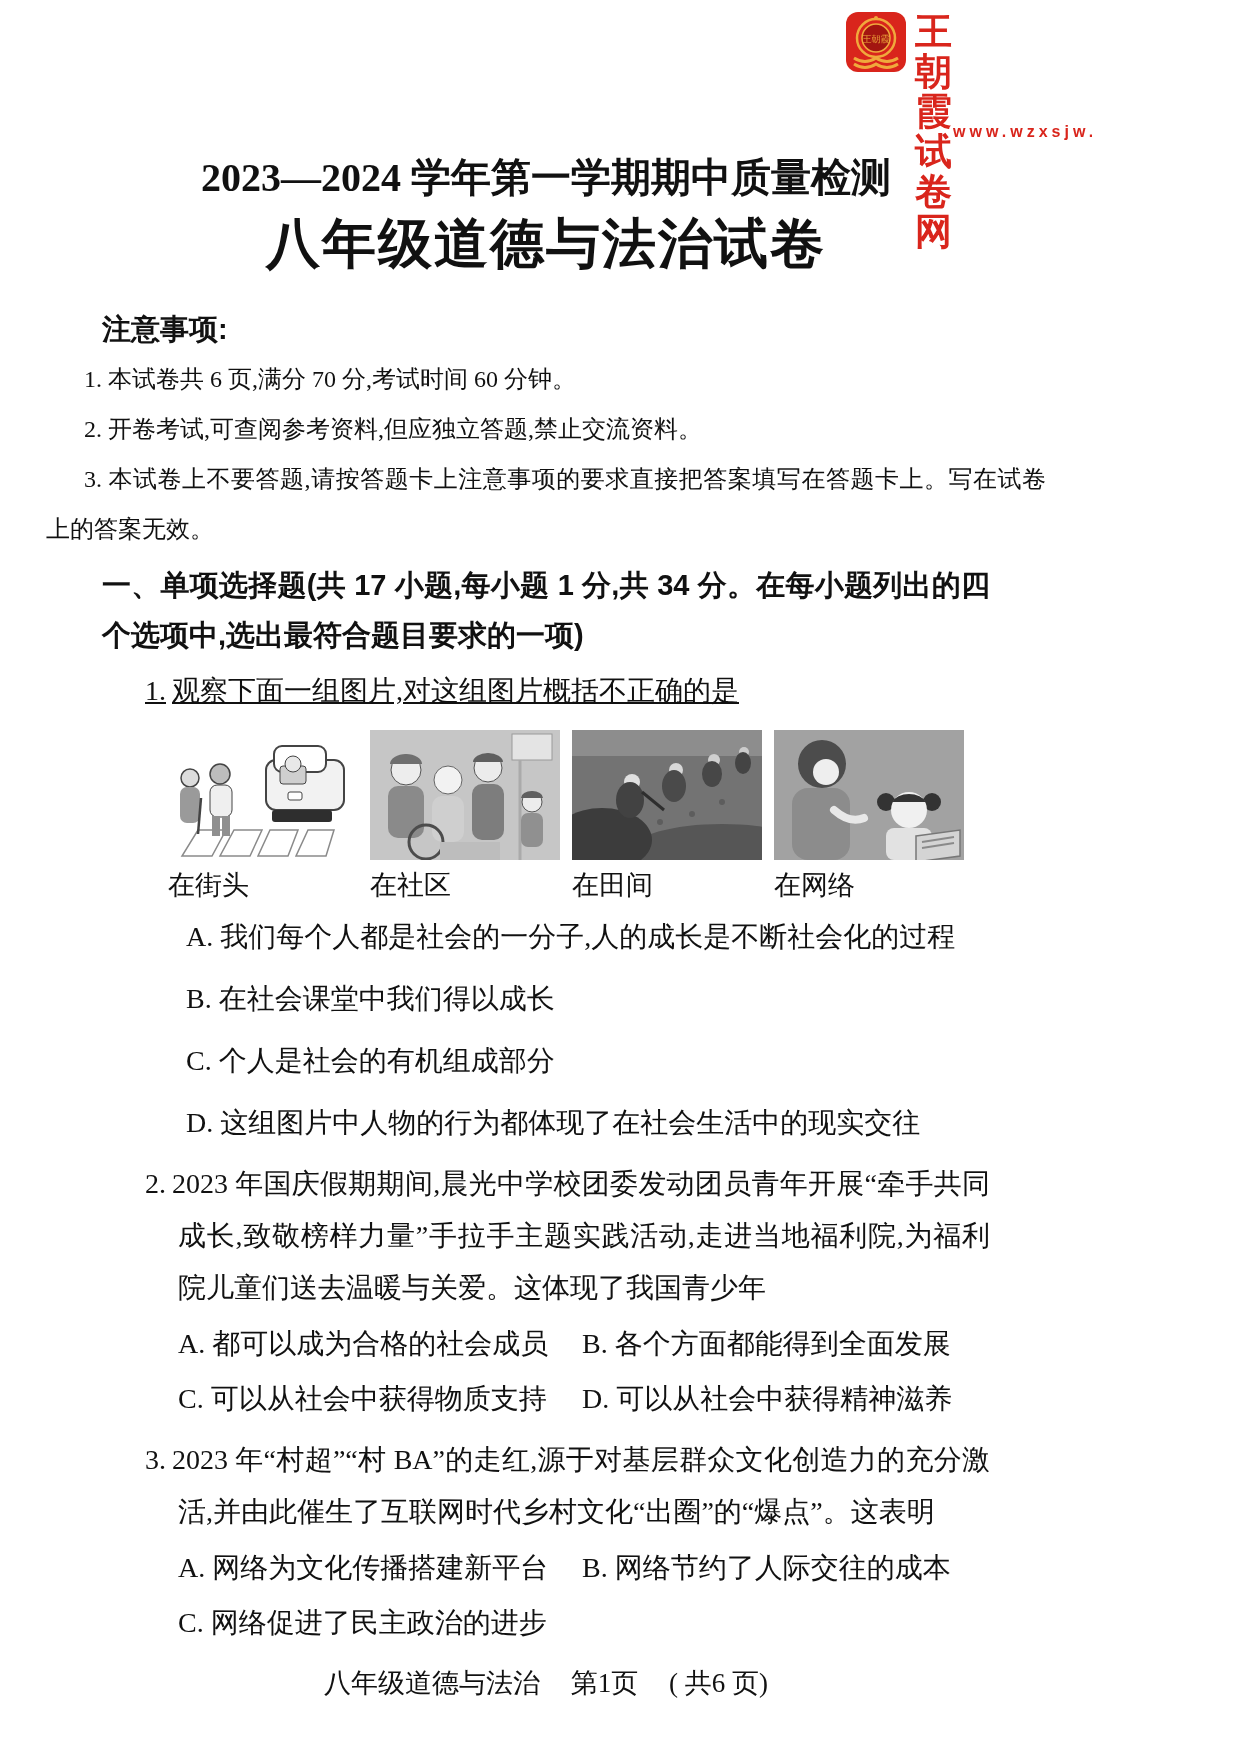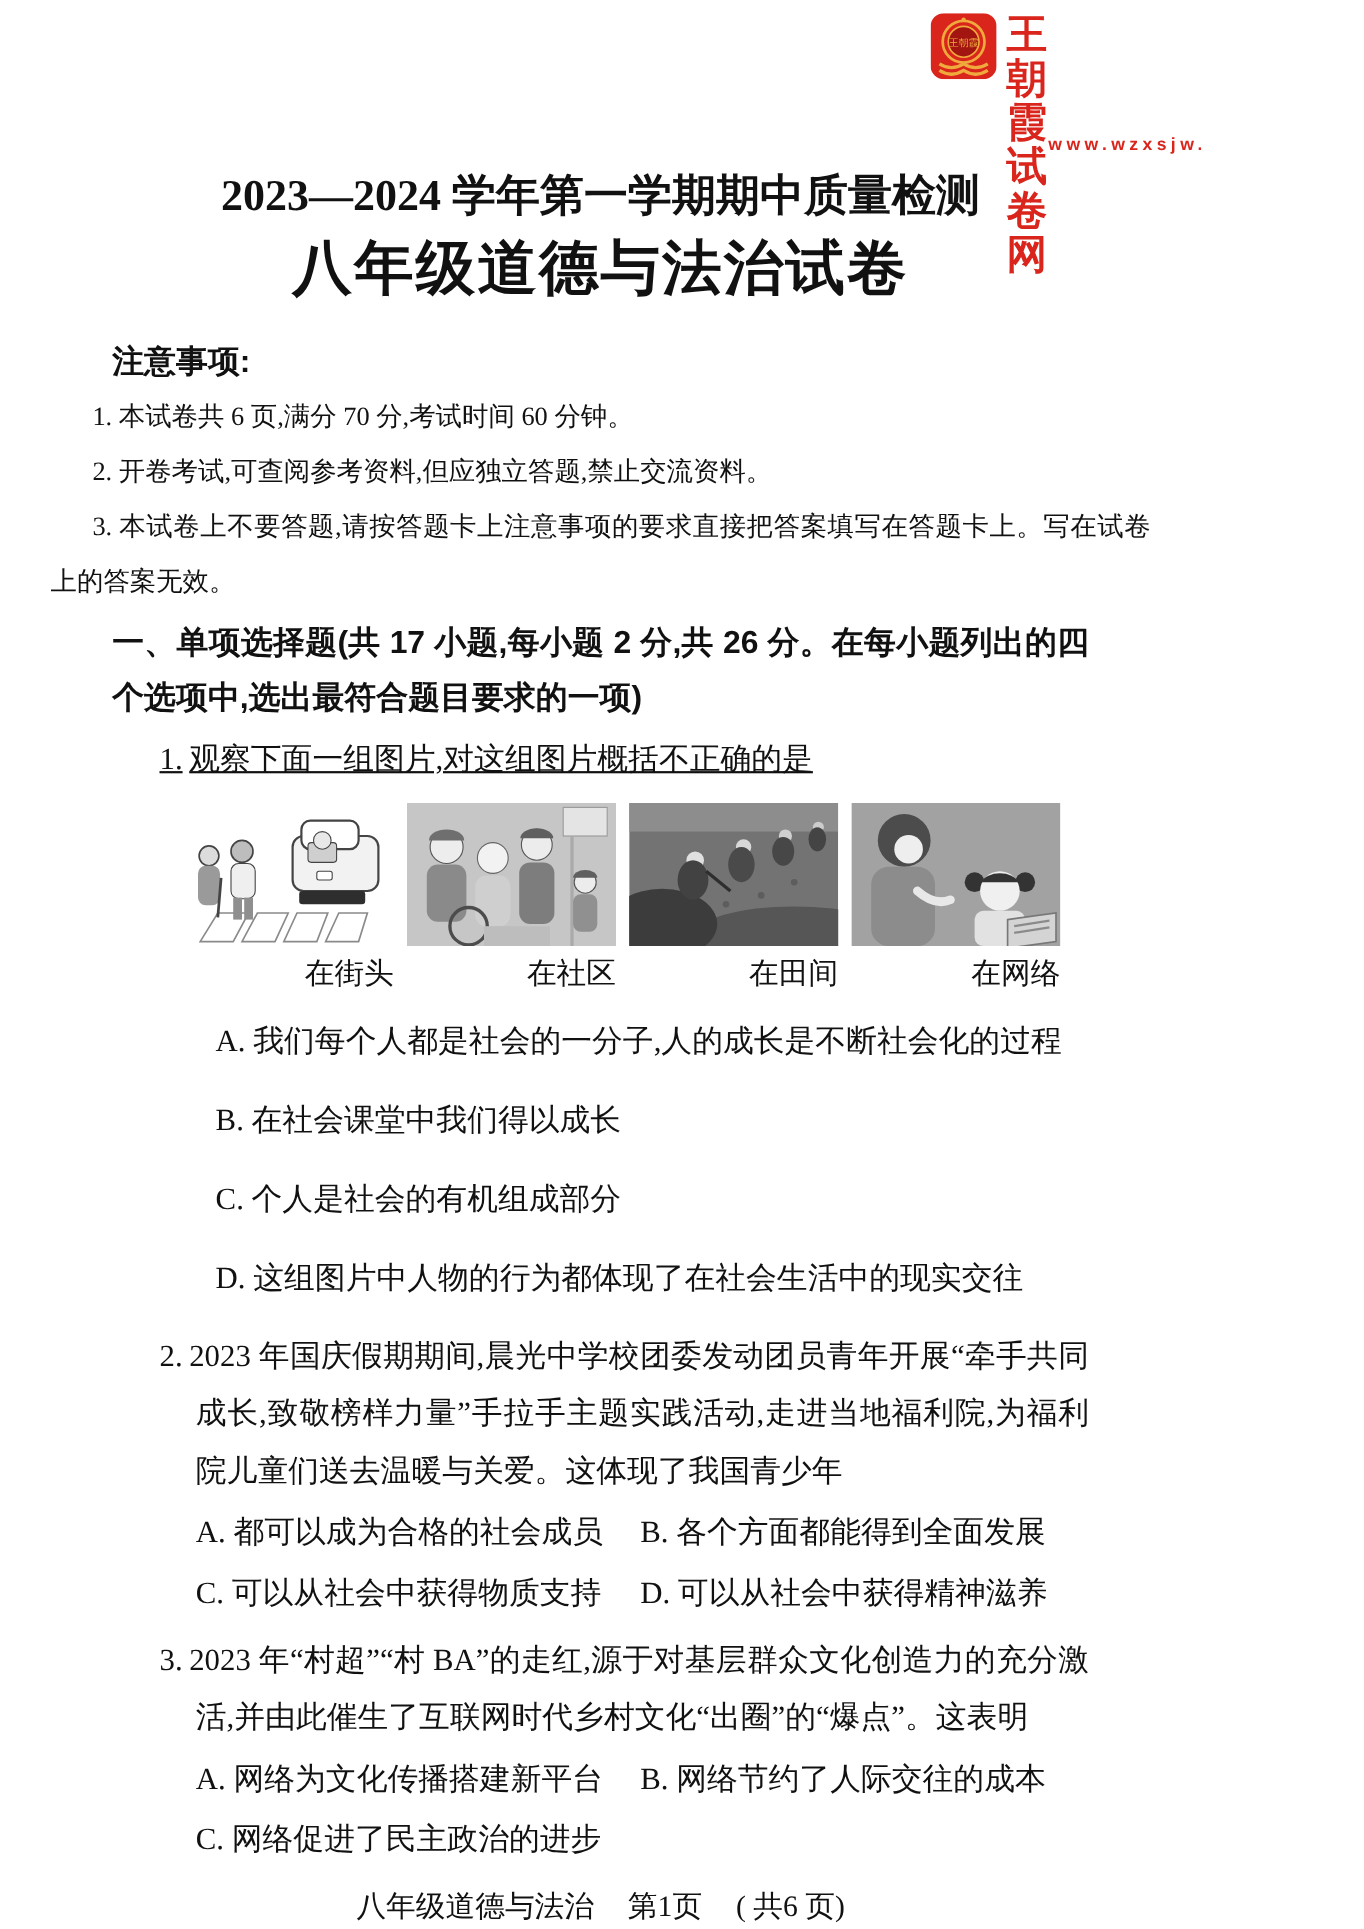--- a/index.html
+++ b/index.html
@@ -48,29 +48,29 @@
   }
   
   .q1-line{margin:6px 102px 0 145px;font-size:28px;line-height:50px;text-decoration:underline;}
   .q-num{margin-right:6px;}
   .q-stem-hang{
     margin:8px 102px 0 178px;
     font-size:28px;line-height:52px;
     text-indent:-33px;text-align:justify;
   }
   .opt-list{margin:2px 102px 0 178px;}
-  .opt-list p{margin:18px;font-size:28px;line-height:54px;}
+  .opt-list p{margin:8px;font-size:28px;line-height:54px;}
   .opt-grid{
     display:grid;grid-template-columns:404px auto;
     margin:2px 102px 0 178px;
   }
   .opt-grid p{margin:0;font-size:28px;line-height:55px;}
   
   .pic-row{display:flex;gap:12px;margin:14px 0 0 168px;width:796px;}
-  .pic-cell{width:190px;flex:0 0 auto;text-align:right;}
+  .pic-cell{width:190px;flex:0 0 auto;text-align:left;}
   .pic-cell svg{display:block;}
   .pic-cap{margin-top:8px;font-size:27px;line-height:34px;}
   
   .footer{
     margin-top:8px;text-align:center;font-size:27px;line-height:50px;
   }
   .footer span{margin:0 12px;}
 </style>
 </head>
 <body>
@@ -103,21 +103,21 @@
   </div>
 
   <div class="title1">2023—2024 学年第一学期期中质量检测</div>
   <div class="title2">八年级道德与法治试卷</div>
 
   <div class="notice-head">注意事项:</div>
   <p class="note">1. 本试卷共 6 页,满分 70 分,考试时间 60 分钟。</p>
   <p class="note">2. 开卷考试,可查阅参考资料,但应独立答题,禁止交流资料。</p>
   <p class="note">3. 本试卷上不要答题,请按答题卡上注意事项的要求直接把答案填写在答题卡上。写在试卷上的答案无效。</p>
 
-  <div class="section-head">一、单项选择题(共 17 小题,每小题 2 分,共 26 分。在每小题列出的四个选项中,选出最符合题目要求的一项)</div>
+  <div class="section-head">一、单项选择题(共 17 小题,每小题 1 分,共 34 分。在每小题列出的四个选项中,选出最符合题目要求的一项)</div>
 
   <p class="q1-line">
     <span class="q-num">1.</span><span>观察下面一组图片,对这组图片概括不正确的是</span>
   </p>
 
   <div class="pic-row">
 
     <div class="pic-cell">
       <svg width="190" height="130" viewBox="0 0 190 130">
         <rect width="190" height="130" fill="#ffffff"></rect>

